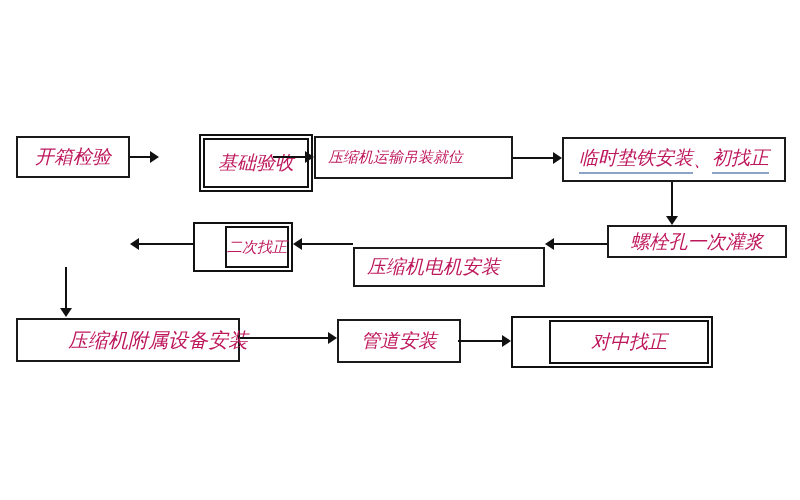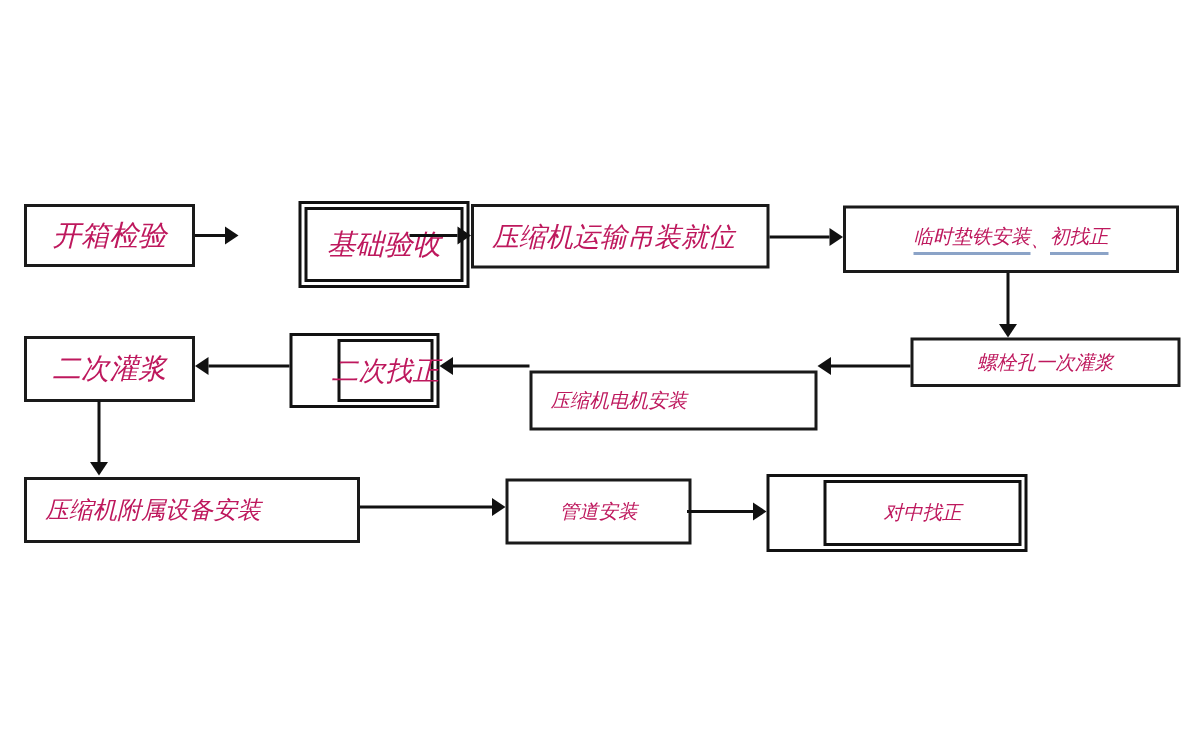--- a/index.html
+++ b/index.html
@@ -41,23 +41,23 @@
     padding: 2px;
   }
   .node.double .inner {
     border: 2px solid #111111;
   }
   .node.align-left .inner {
     justify-content: flex-start;
     padding-left: 12px;
   }
   .fs19 { font-size: 19px; }
-  .fs18 { font-size: 16px; }
-  .fs17 { font-size: 13px; text-align: center; }
-  .fs15 { font-size: 18px; }
+  .fs18 { font-size: 20px; padding-left: 38px; }
+  .fs17 { font-size: 19px; text-align: center; }
+  .fs15 { font-size: 15px; }
   .u {
     border-bottom: 2px solid #8ba3c7;
     padding-bottom: 1px;
   }
   
   .arrow {
     position: absolute;
     background: #111111;
   }
   .arrow.h { height: 2px; }
@@ -126,33 +126,30 @@
   </div>
 
   <div class="node align-left fs17" style="left:353px; top:227px; width:192px; height:40px;margin-top:20px;">
     <div class="inner">压缩机电机安装</div>
   </div>
 
   <div class="node double fs15" style="left:193px; top:222px; width:100px; height:50px;padding-left:30px;">
     <div class="inner">二次找正</div>
   </div>
 
-  <div class="node fs19" style="left:16px; top:224px; width:114px; height:44px;">
-    <div class="inner">二次灌浆</div>
-  </div>
 
   <div class="node align-left fs18" style="left:16px; top:318px; width:224px; height:44px;">
     <div class="inner">压缩机附属设备安装</div>
   </div>
 
   <div class="node fs17" style="left:337px; top:319px; width:124px; height:44px;">
     <div class="inner">管道安装</div>
   </div>
 
-  <div class="node double fs17" style="left:511px; top:316px; width:174px; height:52px;padding-left:36px;">
+  <div class="node double fs17" style="left:511px; top:316px; width:202px; height:52px;padding-left:36px;">
     <div class="inner">对中找正</div>
   </div>
 
   <div class="arrow h right" style="left:130px; top:156px; width:20px;"></div>
   <div class="arrow h right" style="left:273px; top:156px; width:32px;"></div>
   <div class="arrow h right" style="left:513px; top:157px; width:40px;"></div>
   <div class="arrow v down" style="left:671px; top:182px; height:34px;"></div>
   <div class="arrow h left" style="left:554px; top:243px; width:53px;"></div>
   <div class="arrow h left" style="left:302px; top:243px; width:51px;"></div>
   <div class="arrow h left" style="left:139px; top:243px; width:54px;"></div>

